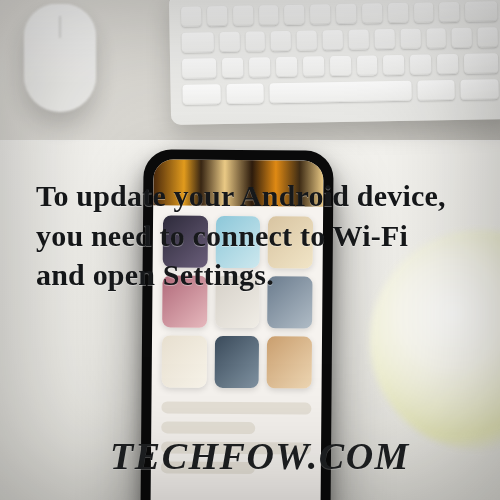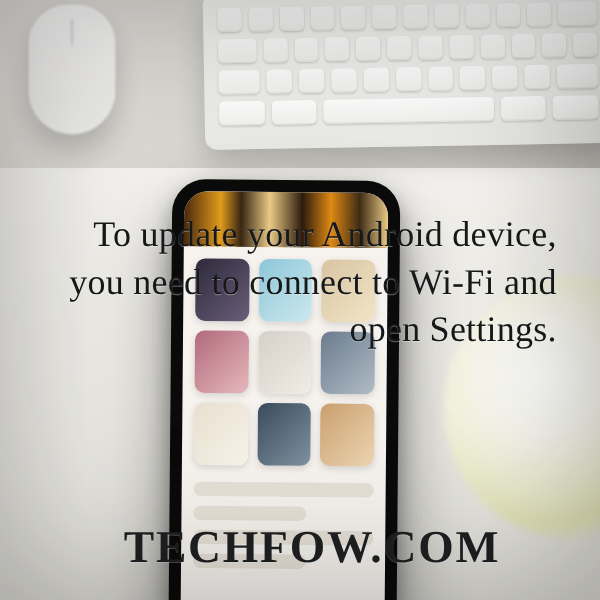--- a/index.html
+++ b/index.html
@@ -144,35 +144,36 @@
       position: absolute;
       inset: 0;
       box-shadow: inset 0 0 130px rgba(0,0,0,0.32);
       pointer-events: none;
     }
     .overlay-text {
       position: absolute;
       left: 36px;
       right: 36px;
       top: 176px;
-      text-align: right;
+      text-align: left;
       font-size: 30px;
       line-height: 1.32;
       color: #16181a;
-      font-weight: 400;
+      font-weight: 700;
       text-shadow: 0 1px 0 rgba(255,255,255,0.35);
       letter-spacing: 0.2px;
     }
     .watermark {
       position: absolute;
       left: 0; right: 0;
       bottom: 22px;
       text-align: center;
       font-family: "Brush Script MT", "Segoe Script", cursive;
       font-size: 38px;
+      font-style: italic;
       font-weight: 700;
       color: #1e2022;
       letter-spacing: 1.5px;
       text-shadow: 0 1px 0 rgba(255,255,255,0.25);
       padding-left: 20px;
     }
   </style>
 </head>
 <body>
 

